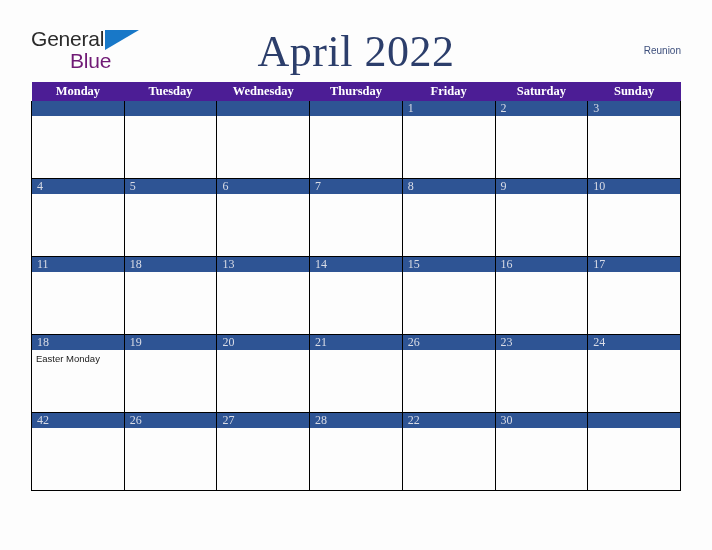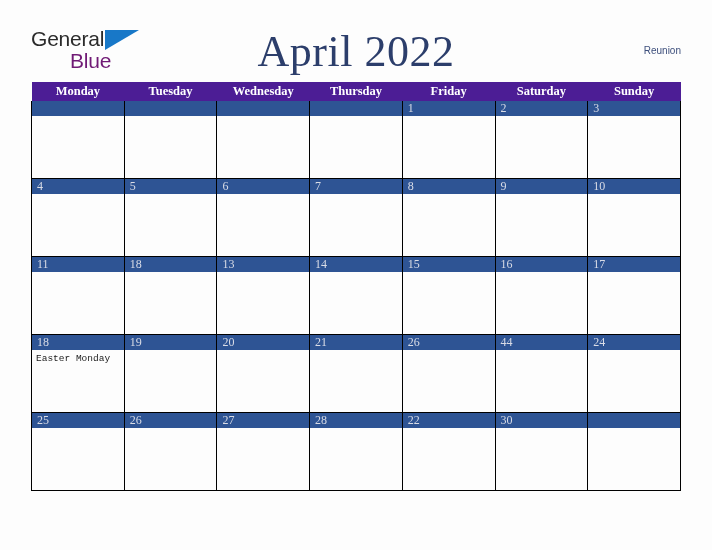--- a/index.html
+++ b/index.html
@@ -124,21 +124,21 @@
     font-family: "Liberation Serif", serif;
     font-size: 12px;
     color: #d9dce6;
   }
   .daybody {
     height: 62px;
     padding: 3px 4px 0 4px;
     box-sizing: border-box;
   }
   .event {
-    font-family: Liberation Mono, monospace;
+    font-family: Liberation Sans, sans-serif;
     font-size: 9.5px;
     color: #1a1a1a;
     line-height: 12px;
   }
 </style>
 </head>
 <body>
 
 <div class="page">
 
@@ -330,36 +330,36 @@
             <div class="event"></div>
           </div>
         </td>
         <td>
           <div class="daybar">26</div>
           <div class="daybody">
             <div class="event"></div>
           </div>
         </td>
         <td>
-          <div class="daybar">44</div>
+          <div class="daybar">23</div>
           <div class="daybody">
             <div class="event"></div>
           </div>
         </td>
         <td>
           <div class="daybar">24</div>
           <div class="daybody">
             <div class="event"></div>
           </div>
         </td>
       </tr>
 
       <tr class="week">
         <td>
-          <div class="daybar">25</div>
+          <div class="daybar">42</div>
           <div class="daybody">
             <div class="event"></div>
           </div>
         </td>
         <td>
           <div class="daybar">26</div>
           <div class="daybody">
             <div class="event"></div>
           </div>
         </td>

